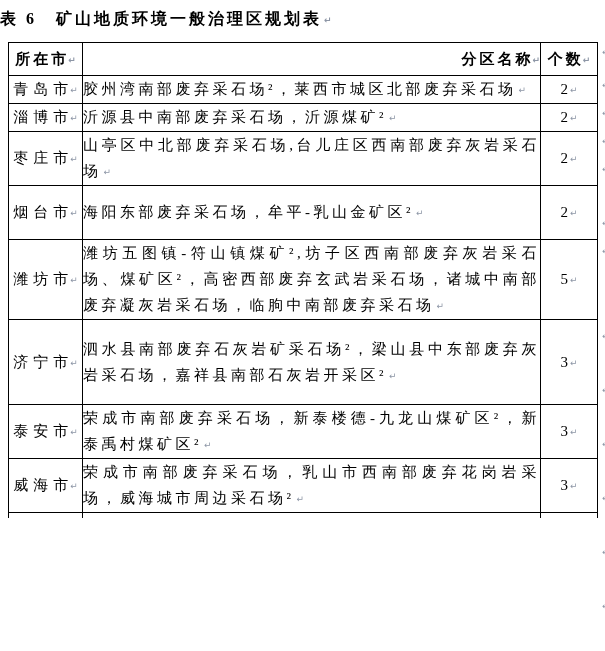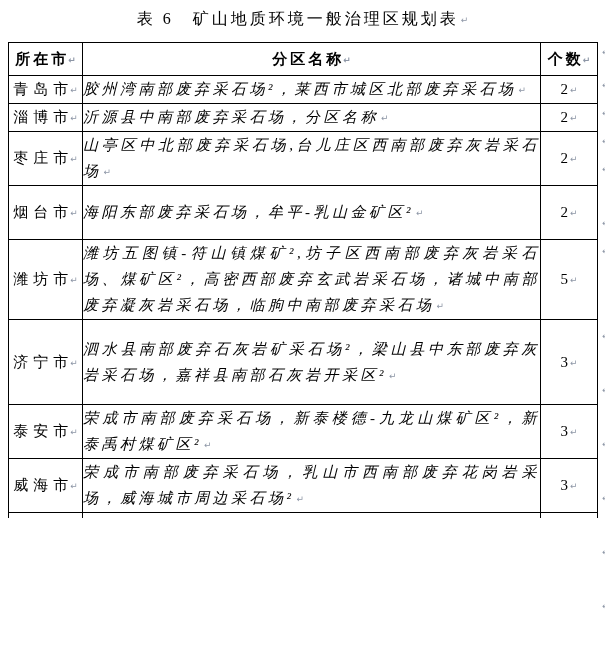--- a/index.html
+++ b/index.html
@@ -9,22 +9,22 @@
     background: #ffffff;
     overflow: hidden;
     font-family: "Liberation Serif", "DejaVu Serif", serif;
     color: #000000;
   }
   .page { position: relative; width: 605px; height: 651px; }
 
   .title-row {
     height: 42px;
     padding-top: 9px;
-    text-align: center;
-    font-weight: normal;
+    text-align: left;
+    font-weight: bold;
     font-size: 16px;
     letter-spacing: 3px;
     white-space: pre;
   }
 
   .table-wrap { position: relative; margin-left: 8px; width: 597px; }
 
   table.plan-table {
     border-collapse: collapse;
     table-layout: fixed;
@@ -53,24 +53,24 @@
   tbody tr.stub td { border-bottom: none; }
 
   th { font-weight: bold; }
   .city-cell  { text-align: center; }
   .count-cell { text-align: center; }
   .zone-cell  {
     text-align: justify;
     padding: 1px 5px 1px 6px;
     line-height: 26px;
   }
-  .zone-head-cell { text-align: center; }
+  .zone-head-cell { text-align: right; }
 
   .city-text  { letter-spacing: 5px; margin-right: -5px; }
-  .zone-text  { letter-spacing: 3.5px; font-style: italic; }
+  .zone-text  { letter-spacing: 3.5px; }
   .head-text  { letter-spacing: 3px; margin-right: -3px; }
   .count-text { letter-spacing: 0; }
 
   .pilcrow {
     font-family: "DejaVu Sans", sans-serif;
     font-size: 9px;
     color: #8d96a6;
     letter-spacing: 0;
     margin-left: 2px;
     vertical-align: 1px;
@@ -101,21 +101,21 @@
       </thead>
       <tbody id="tbody">
   <tr>
     <td class="city-cell"><span class="city-text">青岛市</span><span class="pilcrow">↵</span></td>
     <td class="zone-cell"><span class="zone-text">胶州湾南部废弃采石场²，莱西市城区北部废弃采石场</span><span class="pilcrow">↵</span></td>
     <td class="count-cell"><span class="count-text">2</span><span class="pilcrow">↵</span></td>
   </tr>
 
   <tr>
     <td class="city-cell"><span class="city-text">淄博市</span><span class="pilcrow">↵</span></td>
-    <td class="zone-cell"><span class="zone-text">沂源县中南部废弃采石场，分区名称</span><span class="pilcrow">↵</span></td>
+    <td class="zone-cell"><span class="zone-text">沂源县中南部废弃采石场，沂源煤矿²</span><span class="pilcrow">↵</span></td>
     <td class="count-cell"><span class="count-text">2</span><span class="pilcrow">↵</span></td>
   </tr>
 
 
   <tr>
     <td class="city-cell"><span class="city-text">枣庄市</span><span class="pilcrow">↵</span></td>
     <td class="zone-cell"><span class="zone-text">山亭区中北部废弃采石场,台儿庄区西南部废弃灰岩采石场</span><span class="pilcrow">↵</span></td>
     <td class="count-cell"><span class="count-text">2</span><span class="pilcrow">↵</span></td>
   </tr>
 

